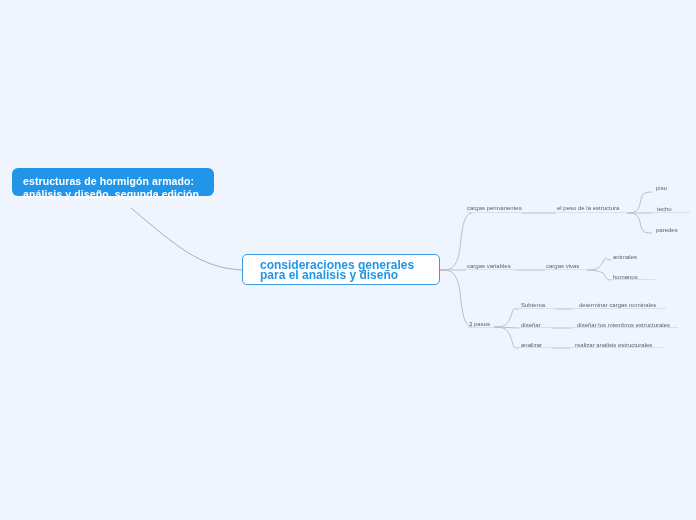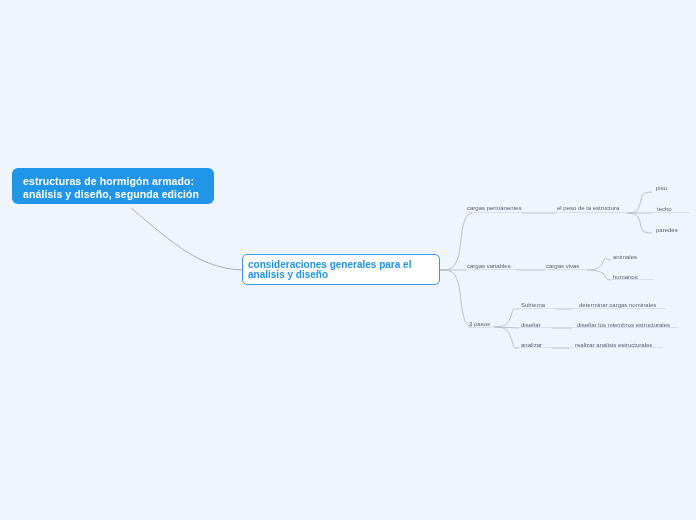--- a/index.html
+++ b/index.html
@@ -31,45 +31,45 @@
   .node {
     position: absolute;
     box-sizing: border-box;
   }
 
   
   #root-node {
     left: 12px;
     top: 168px;
     width: 202px;
-    height: 36px;
+    height: 28px;
     background: #2196e8;
     border-radius: 6px;
     color: #ffffff;
     font-size: 10.5px;
     font-weight: bold;
     line-height: 13px;
     letter-spacing: 0.1px;
     padding: 7px 10px 0 11px;
   }
 
   
   #topic-node {
     left: 242px;
     top: 254px;
     width: 198px;
     height: 31px;
     background: #ffffff;
     border: 1.5px solid #3b9ae8;
     border-radius: 5px;
     color: #2196e8;
-    font-size: 10px;
+    font-size: 12px;
     font-weight: bold;
     line-height: 10px;
-    padding: 5px 8px 0 5px;
+    padding: 5px 8px 0 17px;
   }
 
   
   .lbl {
     position: absolute;
     color: #5a6272;
     font-size: 6px;
     line-height: 8px;
     white-space: nowrap;
     transform-origin: left top;

